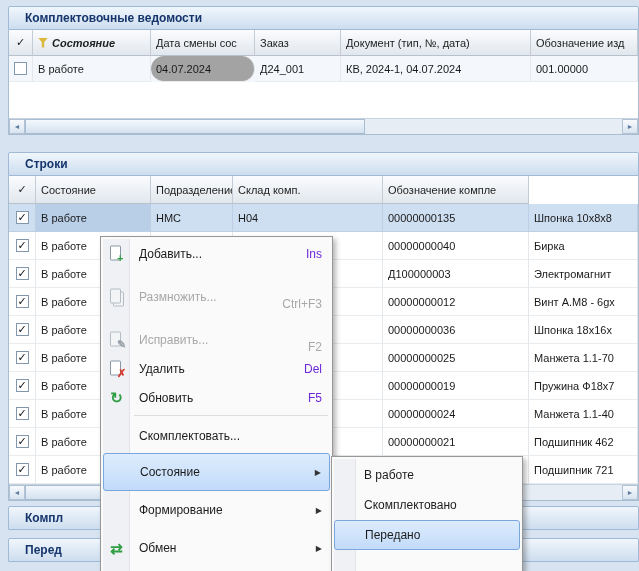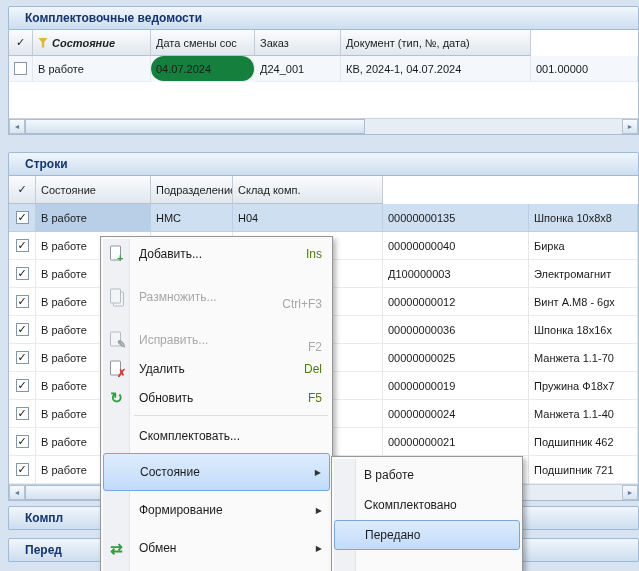--- a/index.html
+++ b/index.html
@@ -28,21 +28,21 @@
   }
   .hc.center { justify-content:center; padding:0; }
   .hc.emph { font-weight:bold; font-style:italic; }
   .dc {
     border-right:1px solid #e4e8ec; border-bottom:1px solid #e9ecef;
     display:flex; align-items:center; padding:0 5px;
     font-size:11px; color:#1a1a1a; white-space:nowrap; overflow:hidden;
   }
   .dc.center { justify-content:center; padding:0; }
   .row1 { background:#f4f7fb; }
-  .cell-sel { background:#15803d;border-radius:13px; }
+  .cell-sel { background:#a3a3a3;border-radius:13px; }
   .drow.sel { background:#cfdff2; }
   .drow.sel .dc { border-right-color:#bccfe4; border-bottom-color:#bccfe4; }
   .drow.sel .statecell { background:#b9cfe8; }
   .filler1 { height:36px; background:#fff; }
 
   .cb {
     width:13px; height:13px; background:#fff; border:1px solid #8296ac;
     display:flex; align-items:center; justify-content:center;
     font-size:11px; line-height:1; color:#111;
   }
@@ -72,21 +72,21 @@
     position:absolute; left:100px; top:236px; width:233px; height:380px;
     background:#fafafa; border:1px solid #979797;
     box-shadow:3px 3px 5px rgba(0,0,0,.28); z-index:20; padding-top:2px;
   }
   .menu-gutter { position:absolute; left:2px; top:2px; bottom:2px; width:27px;
     background:#f0f1f4; border-right:1px solid #e2e4e8; }
   .mi { position:relative; height:29px; display:flex; align-items:center;
     padding:0 10px 0 38px; font-size:12px; color:#1c1c1c; white-space:nowrap; }
   .mi.md { height:34px; }
   .mi.lg { height:38px; }
-  .mi .sc { margin-left:auto; font-size:12px; color:#4d7c0f; }
+  .mi .sc { margin-left:auto; font-size:12px; color:#6d28d9; }
   .mi.dis, .mi.dis .sc { color:#a8a8a8;margin-top:14px; }
   .mi.hl {
     background:linear-gradient(#ddecfd,#c2dbfa);
     border:1px solid #79a6dc; border-radius:3px;
     margin:0 2px; padding:0 8px 0 36px;
   }
   .arr { margin-left:auto; font-size:8px; color:#333; }
   .msep { height:1px; background:#dedede; margin:3px 4px 3px 33px; }
 
   
@@ -131,20 +131,21 @@
     <div class="gridbox">
       <div class="g1" style="height:26px">
         <div class="hc center">✓</div>
         <div class="hc emph">
           <span class="funnel"></span>
           <span>Состояние</span>
         </div>
         <div class="hc">Дата смены сос</div>
         <div class="hc">Заказ</div>
         <div class="hc">Документ (тип, №, дата)</div>
+        <div class="hc">Обозначение изд</div>
       </div>
       <div class="g1 row1" style="height:26px">
         <div class="dc center">
           <span class="cb"></span>
         </div>
         <div class="dc">В работе</div>
         <div class="dc cell-sel">04.07.2024</div>
         <div class="dc">Д24_001</div>
         <div class="dc">КВ, 2024-1, 04.07.2024</div>
         <div class="dc">001.00000</div>
@@ -166,20 +167,21 @@
   <section class="panel p2">
     <div class="panel-header">
       <span>Строки</span>
     </div>
     <div class="gridbox">
       <div class="g2" style="height:28px">
         <div class="hc center">✓</div>
         <div class="hc">Состояние</div>
         <div class="hc">Подразделение-получ</div>
         <div class="hc">Склад комп.</div>
+        <div class="hc">Обозначение компле</div>
       </div>
 
       <div class="g2 drow sel" style="height:28px">
         <div class="dc center">
             <span class="cb">✓</span>
           </div>
         <div class="dc statecell">В работе</div>
         <div class="dc">НМС</div>
         <div class="dc">Н04</div>
         <div class="dc">00000000135</div>

